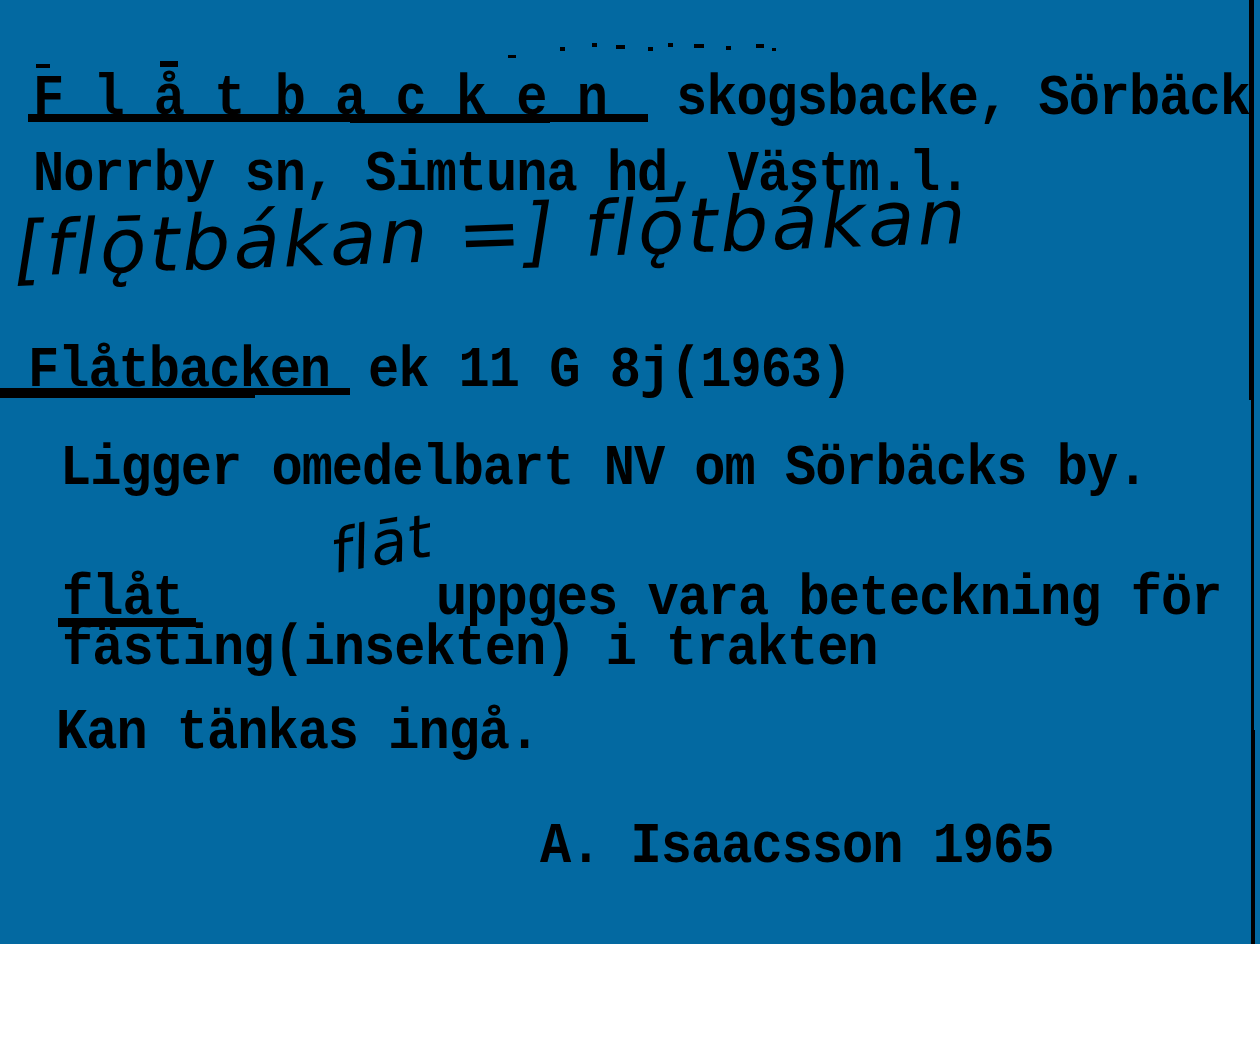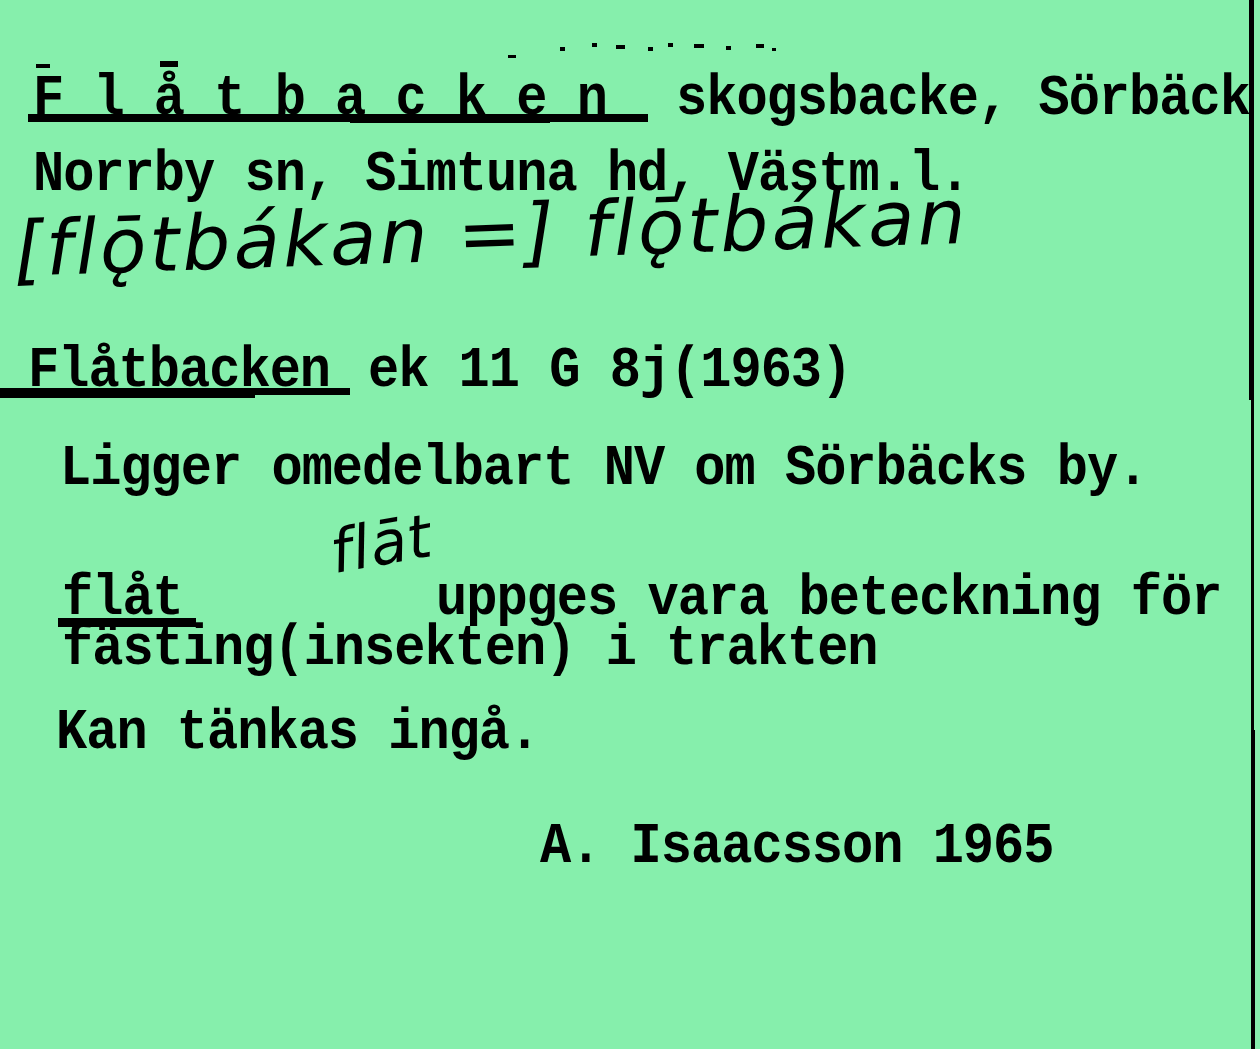--- a/index.html
+++ b/index.html
@@ -1,20 +1,20 @@
 <!DOCTYPE html>
 <html><head>
 <meta charset="utf-8">
 <style>
   html, body { margin: 0; padding: 0; background: #ffffff; }
   .page {
     position: relative;
     width: 1260px;
-    height: 1049px;
-    background: #86efac;
+    height: 944px;
+    background: #0369a1;
     overflow: hidden;
     font-family: "Liberation Mono", monospace;
   }
   
   .tw {
     position: absolute;
     font-family: "Liberation Mono", monospace;
     font-weight: bold;
     font-size: 52px;
     letter-spacing: -1px;

